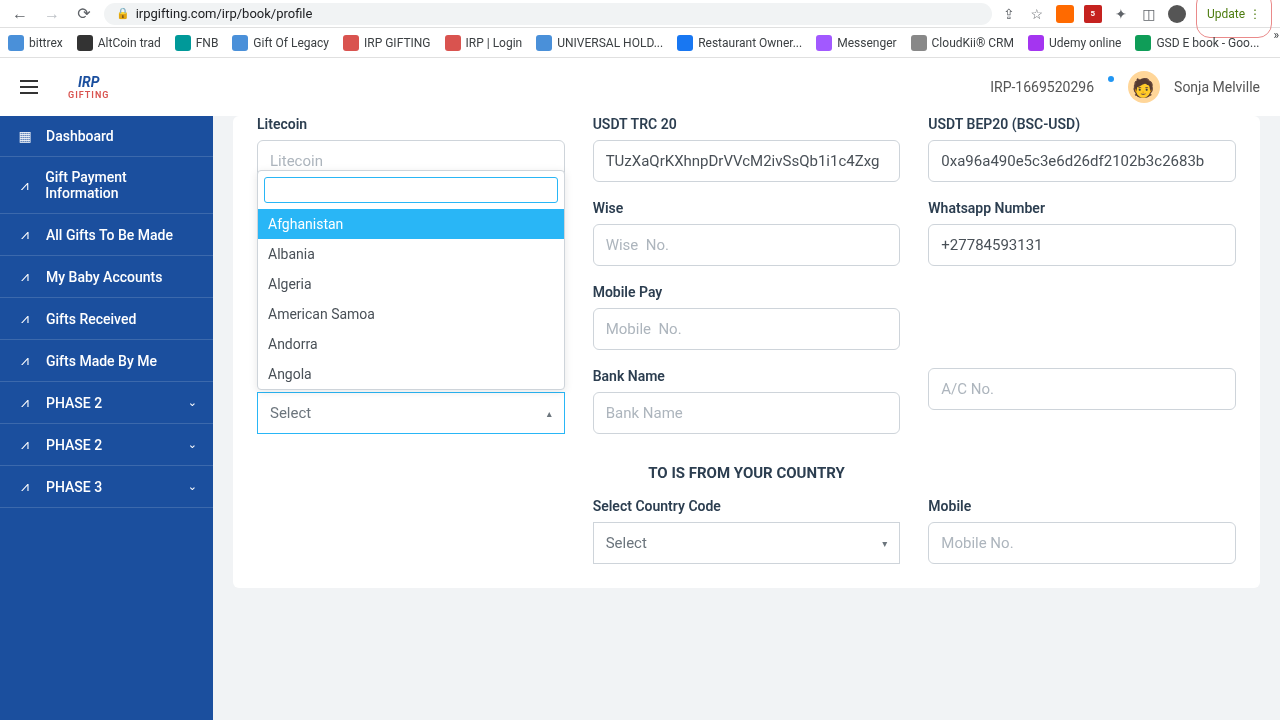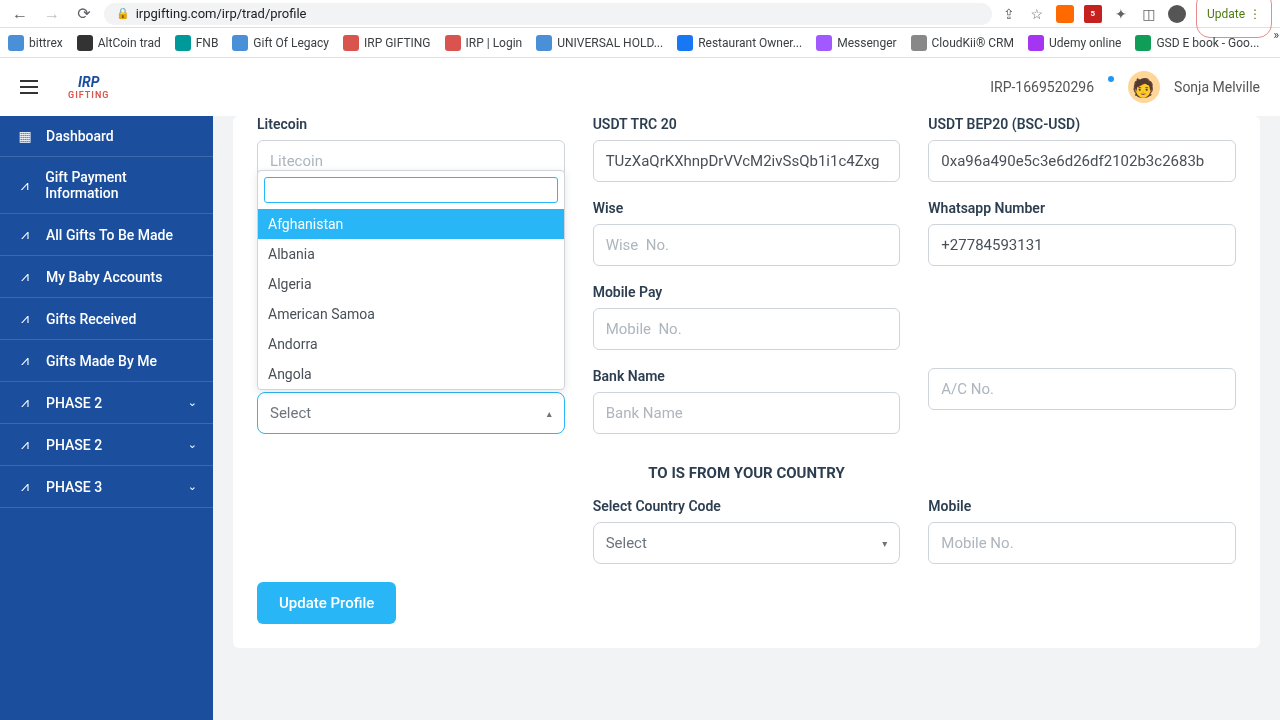--- a/index.html
+++ b/index.html
@@ -45,21 +45,21 @@
 .field { display: flex; flex-direction: column; gap: 8px; }
 .field label { font-size: 14px; font-weight: 600; color: #2c3e50; }
 .input { height: 42px; border: 1px solid #ced4da; border-radius: 6px; padding: 0 12px; font-size: 15px; color: #495057; background: #fff; }
 .input::placeholder { color: #adb5bd; }
 .input-wrap { position: relative; }
 .input-badge { position: absolute; right: 8px; top: 50%; transform: translateY(-50%); width: 20px; height: 18px; background: #dc3545; border-radius: 3px; color: #fff; font-size: 10px; display: flex; align-items: center; justify-content: center; }
 
 .section-title { font-size: 15px; font-weight: 700; color: #2c3e50; margin: 30px 0 16px; text-align: center; }
 
 .select-wrap { position: relative; }
-.select { height: 42px; border: 1px solid #ced4da; border-radius: 8px; padding: 0 12px; font-size: 15px; color: #6c757d; background: #fff; display: flex; align-items: center; justify-content: space-between; cursor: pointer; }
+.select { height: 42px; border: 1px solid #ced4da; border-radius: 0; padding: 0 12px; font-size: 15px; color: #6c757d; background: #fff; display: flex; align-items: center; justify-content: space-between; cursor: pointer; }
 .select.open { border-color: #29b6f6; }
 .select-caret { font-size: 10px; color: #6c757d; }
 
 .dropdown { position: absolute; left: 0; right: 0; bottom: 44px; background: #fff; border: 1px solid #ced4da; border-radius: 4px; box-shadow: 0 2px 8px rgba(0,0,0,0.1); z-index: 100; }
 .dropdown-search { padding: 6px; }
 .dropdown-search input { width: 100%; height: 26px; border: 1px solid #29b6f6; border-radius: 3px; padding: 0 6px; outline: none; }
 .dropdown-list { max-height: 180px; overflow-y: auto; }
 .dropdown-item { padding: 7px 10px; font-size: 14px; color: #495057; cursor: pointer; }
 .dropdown-item.highlighted { background: #29b6f6; color: #fff; }
 
@@ -67,21 +67,21 @@
 </style>
 </head>
 <body>
 
 <div class="browser-chrome">
   <div class="nav-btn">←</div>
   <div class="nav-btn disabled">→</div>
   <div class="nav-btn">⟳</div>
   <div class="addr-bar">
     <span class="lock-icon">🔒</span>
-    <span>irpgifting.com/irp/trad/profile</span>
+    <span>irpgifting.com/irp/book/profile</span>
   </div>
   <div class="chrome-actions">
     <span class="chrome-icon">⇪</span>
     <span class="chrome-icon">☆</span>
     <span class="chrome-icon" style="background:#ff6a00;border-radius:3px"></span>
     <span class="chrome-icon" style="background:#c5221f;border-radius:2px;color:#fff;font-size:8px;font-weight:700">5</span>
     <span class="chrome-icon">✦</span>
     <span class="chrome-icon">◫</span>
     <span class="chrome-icon" style="background:#555;border-radius:50%"></span>
     <div class="update-btn">
@@ -290,16 +290,15 @@
             <span>Select</span>
             <span class="select-caret">▾</span>
           </div>
         </div>
         <div class="field">
           <label>Mobile</label>
           <input class="input" placeholder="Mobile No." style="">
         </div>
       </div>
 
-      <button class="btn-primary">Update Profile</button>
     </div>
   </div>
 </div>
 
 </body></html>

